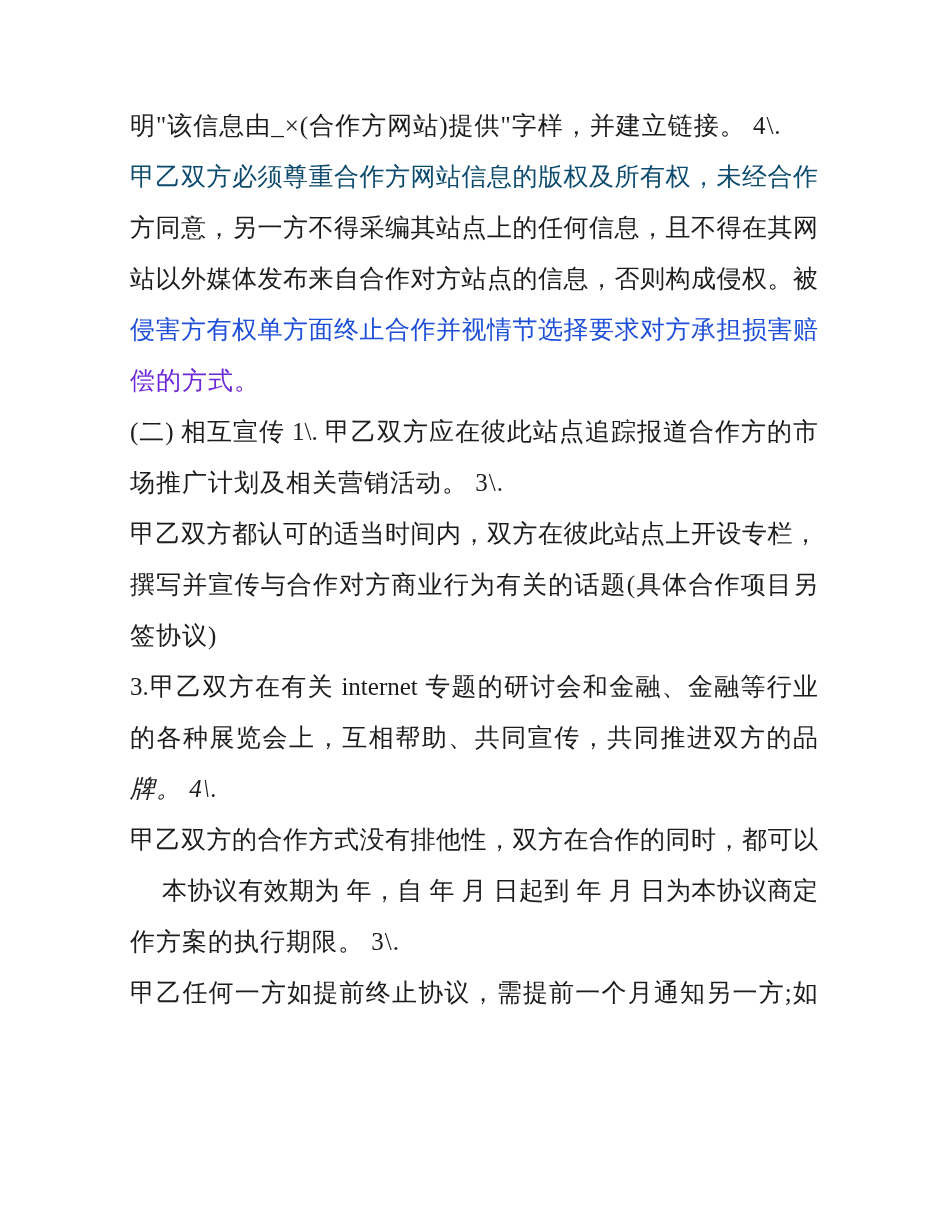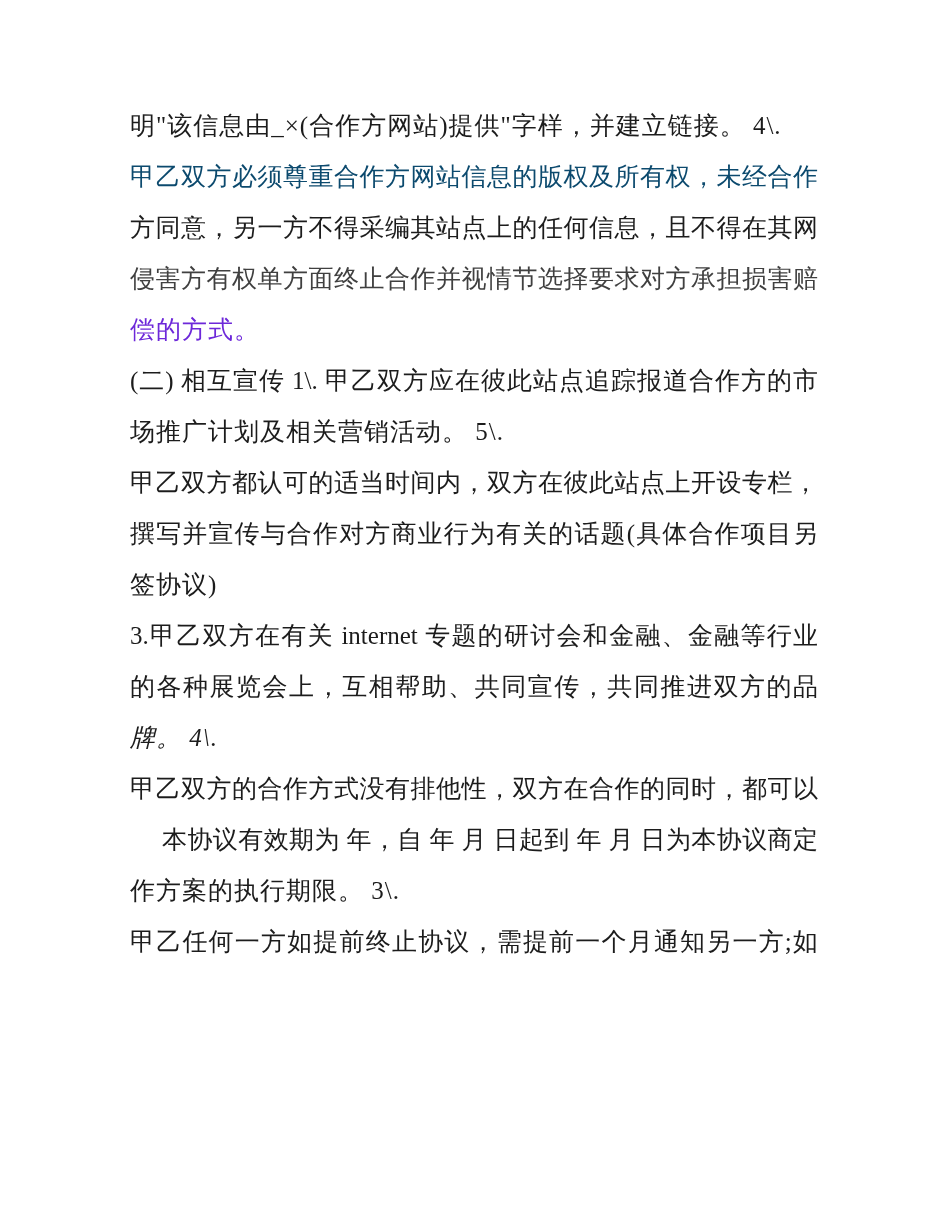--- a/index.html
+++ b/index.html
@@ -42,24 +42,25 @@
   }
 </style>
 </head>
 <body style="background: rgb(255, 255, 255);">
 
 <div class="page">
   <div class="textblock" id="textblock">
       <div class="line" style="color: rgb(28, 28, 28);">明"该信息由_×(合作方网站)提供"字样，并建立链接。 4\.</div>
       <div class="line just" style="color: #0c4a6e;">甲乙双方必须尊重合作方网站信息的版权及所有权，未经合作</div>
       <div class="line just" style="color: rgb(28, 28, 28);">方同意，另一方不得采编其站点上的任何信息，且不得在其网</div>
-      <div class="line just" style="color: #404040;">侵害方有权单方面终止合作并视情节选择要求对方承担损害赔</div>
+      <div class="line just" style="color: rgb(28, 28, 28);">站以外媒体发布来自合作对方站点的信息，否则构成侵权。被</div>
+      <div class="line just" style="color: #1d4ed8;">侵害方有权单方面终止合作并视情节选择要求对方承担损害赔</div>
       <div class="line" style="color: #6d28d9;">偿的方式。</div>
       <div class="line just" style="color: rgb(28, 28, 28);">(二) 相互宣传 1\. 甲乙双方应在彼此站点追踪报道合作方的市</div>
-      <div class="line" style="color: rgb(28, 28, 28);">场推广计划及相关营销活动。 5\.</div>
+      <div class="line" style="color: rgb(28, 28, 28);">场推广计划及相关营销活动。 3\.</div>
       <div class="line just" style="color: rgb(28, 28, 28);">甲乙双方都认可的适当时间内，双方在彼此站点上开设专栏，</div>
       <div class="line just" style="color: rgb(28, 28, 28);">撰写并宣传与合作对方商业行为有关的话题(具体合作项目另</div>
       <div class="line" style="color: rgb(28, 28, 28);">签协议)</div>
       <div class="line just" style="color: rgb(28, 28, 28);">3.甲乙双方在有关 internet 专题的研讨会和金融、金融等行业</div>
       <div class="line just" style="color: rgb(28, 28, 28);">的各种展览会上，互相帮助、共同宣传，共同推进双方的品</div>
       <div class="line" style="color: rgb(28, 28, 28); font-style: italic;">牌。 4\.</div>
       <div class="line just" style="color: rgb(28, 28, 28);">甲乙双方的合作方式没有排他性，双方在合作的同时，都可以</div>
       <div class="line just" style="color: rgb(28, 28, 28); margin-left: 32px;">本协议有效期为 年，自 年 月 日起到 年 月 日为本协议商定合</div>
       <div class="line" style="color: rgb(28, 28, 28);">作方案的执行期限。 3\.</div>
       <div class="line just" style="color: rgb(28, 28, 28);">甲乙任何一方如提前终止协议，需提前一个月通知另一方;如</div>

